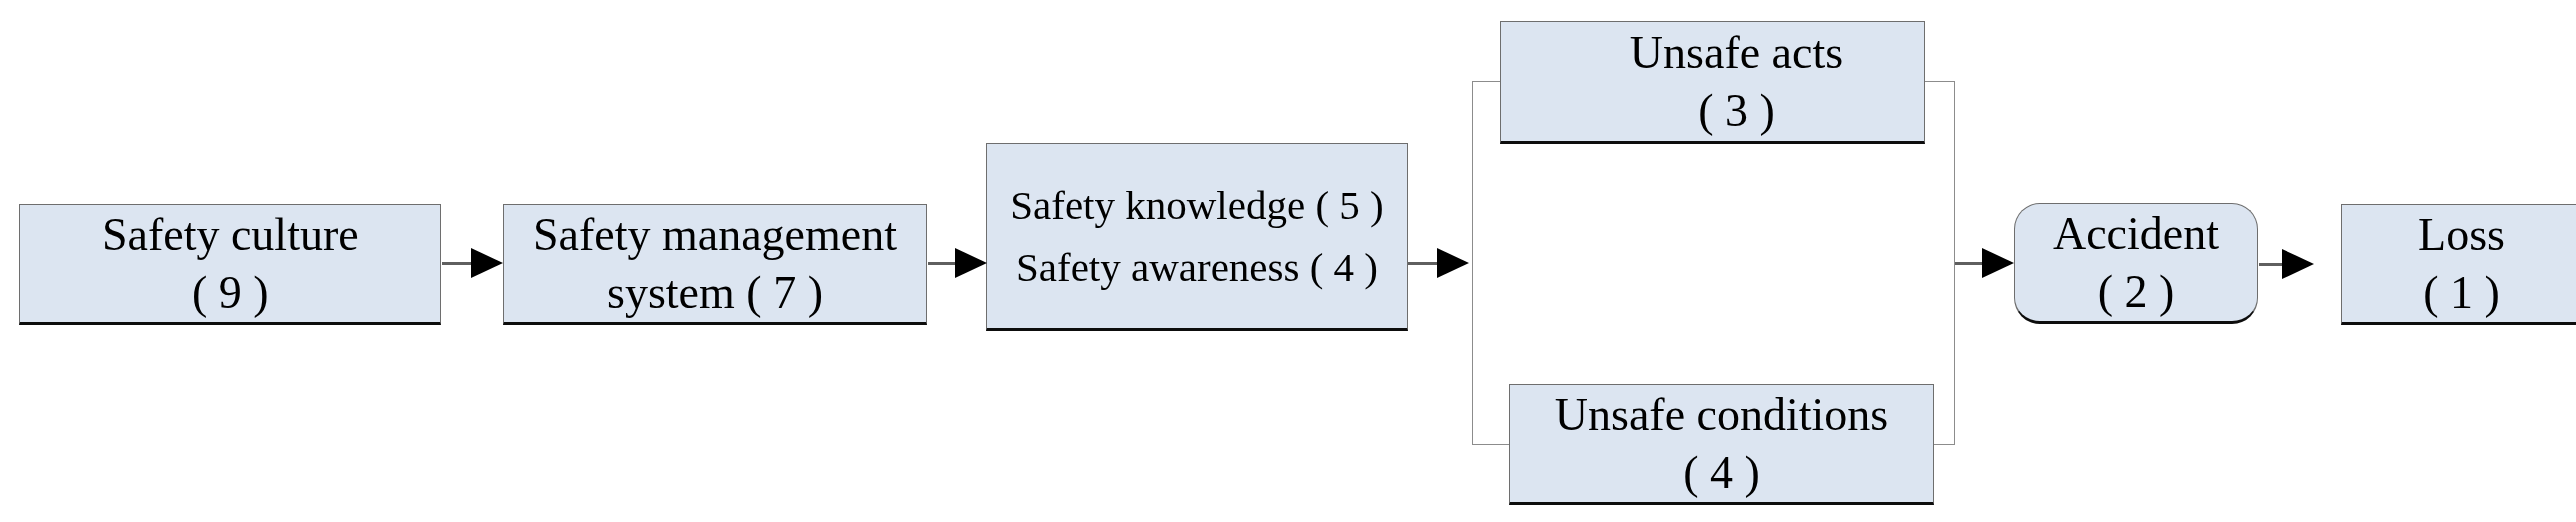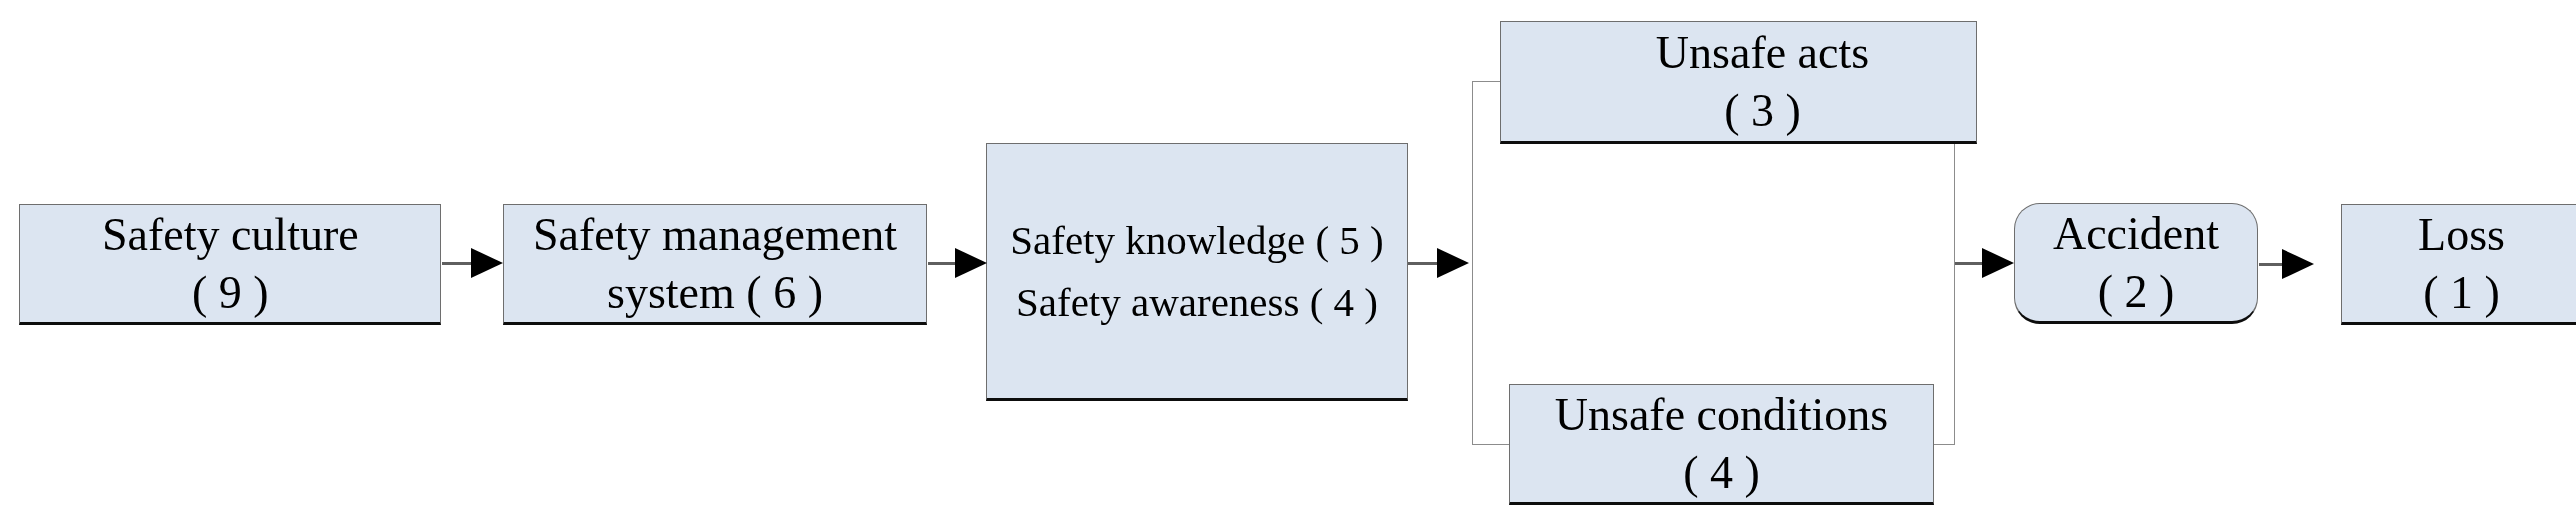--- a/index.html
+++ b/index.html
@@ -40,23 +40,23 @@
     justify-content: center;
     align-items: center;
     text-align: center;
     font-size: 46px;
     line-height: 58px;
     z-index: 2;
   }
   .ln { display: block; white-space: nowrap; }
   #n-safety-culture      { left: 19.3px;   top: 204px; width: 422px; height: 121px; }
   #n-safety-management   { left: 503px;  top: 204px; width: 424px; height: 121px; }
-  #n-safety-kah          { left: 986px; top: 143px; width: 422px; height: 258px;
+  #n-safety-kah          { left: 986px; top: 143px; width: 422px; height: 188px;
                            font-size: 41px; line-height: 62px; }
-  #n-unsafe-acts         { left: 1500px; top: 21px;  width: 477px; height: 123px; padding-left: 48px; }
+  #n-unsafe-acts         { left: 1500px; top: 21px;  width: 425px; height: 123px; padding-left: 48px; }
   #n-unsafe-conditions   { left: 1501px; top: 384px; width: 425px; height: 121px; margin-left: 8px; }
   #n-accident            { left: 2014px; top: 203px; width: 244px; height: 121px; border-radius: 26px; }
   #n-loss                { left: 2317px; top: 204px; width: 241px; height: 121px; margin-left: 24px; }
   
   .arrow { position: absolute; height: 30px; z-index: 3; }
   .arrow .shaft {
     position: absolute;
     left: 0;
     top: 14px;
     height: 2.8px;
@@ -86,21 +86,21 @@
 
   <div class="bracket"></div>
 
   <div class="node" id="n-safety-culture">
     <span class="ln">Safety culture</span>
     <span class="ln">( 9 )</span>
   </div>
 
   <div class="node" id="n-safety-management">
     <span class="ln">Safety management</span>
-    <span class="ln">system ( 6 )</span>
+    <span class="ln">system ( 7 )</span>
   </div>
 
   <div class="node" id="n-safety-kah">
     <span class="ln">Safety knowledge ( 5 )</span>
     <span class="ln">Safety awareness ( 4 )</span>
   </div>
 
   <div class="node" id="n-unsafe-acts">
     <span class="ln">Unsafe acts</span>
     <span class="ln">( 3 )</span>

